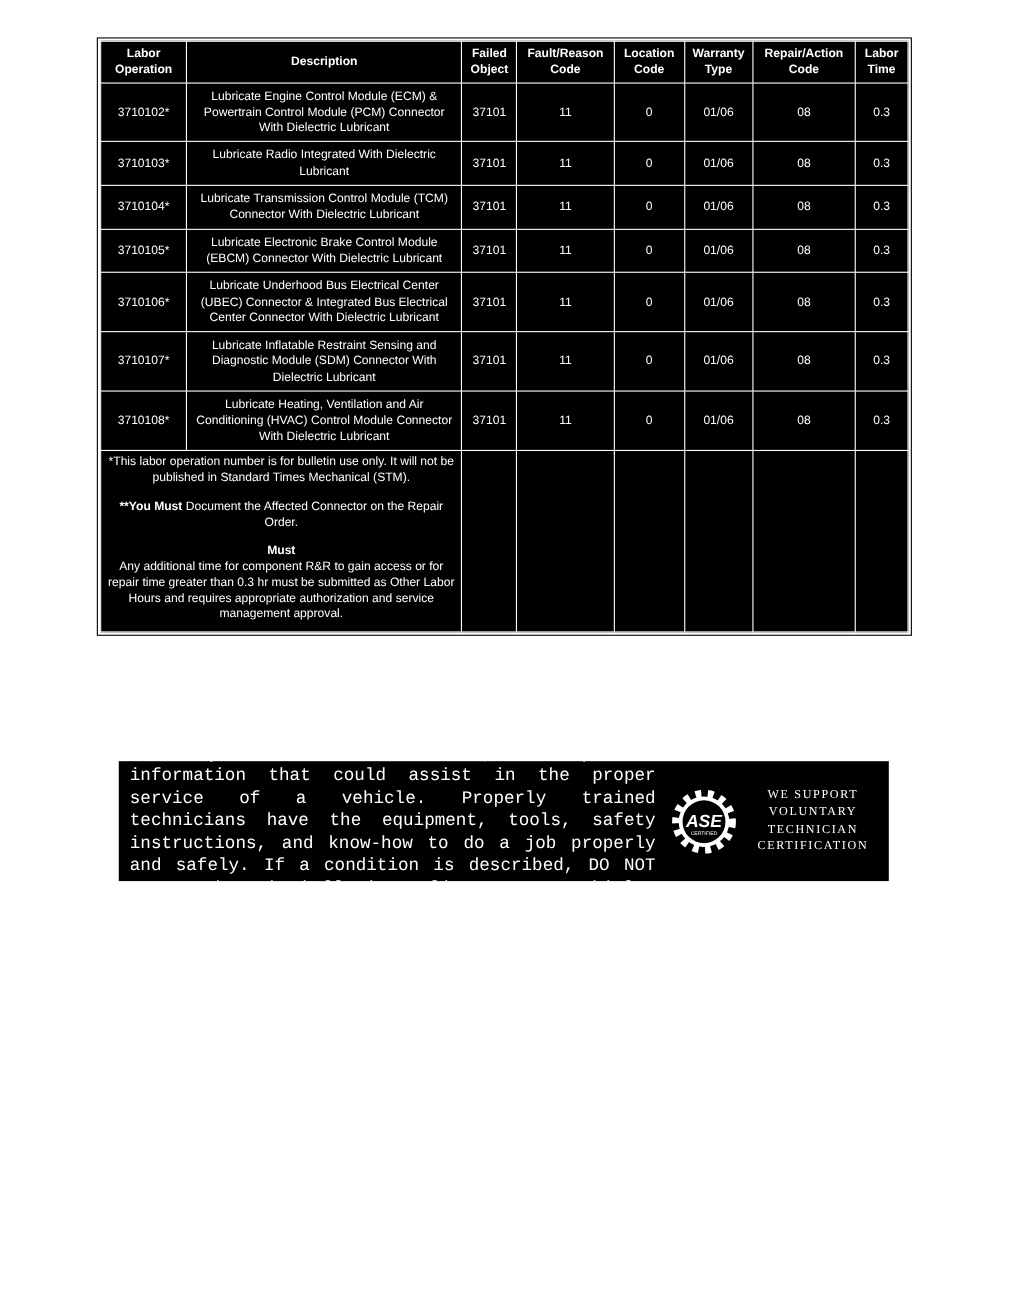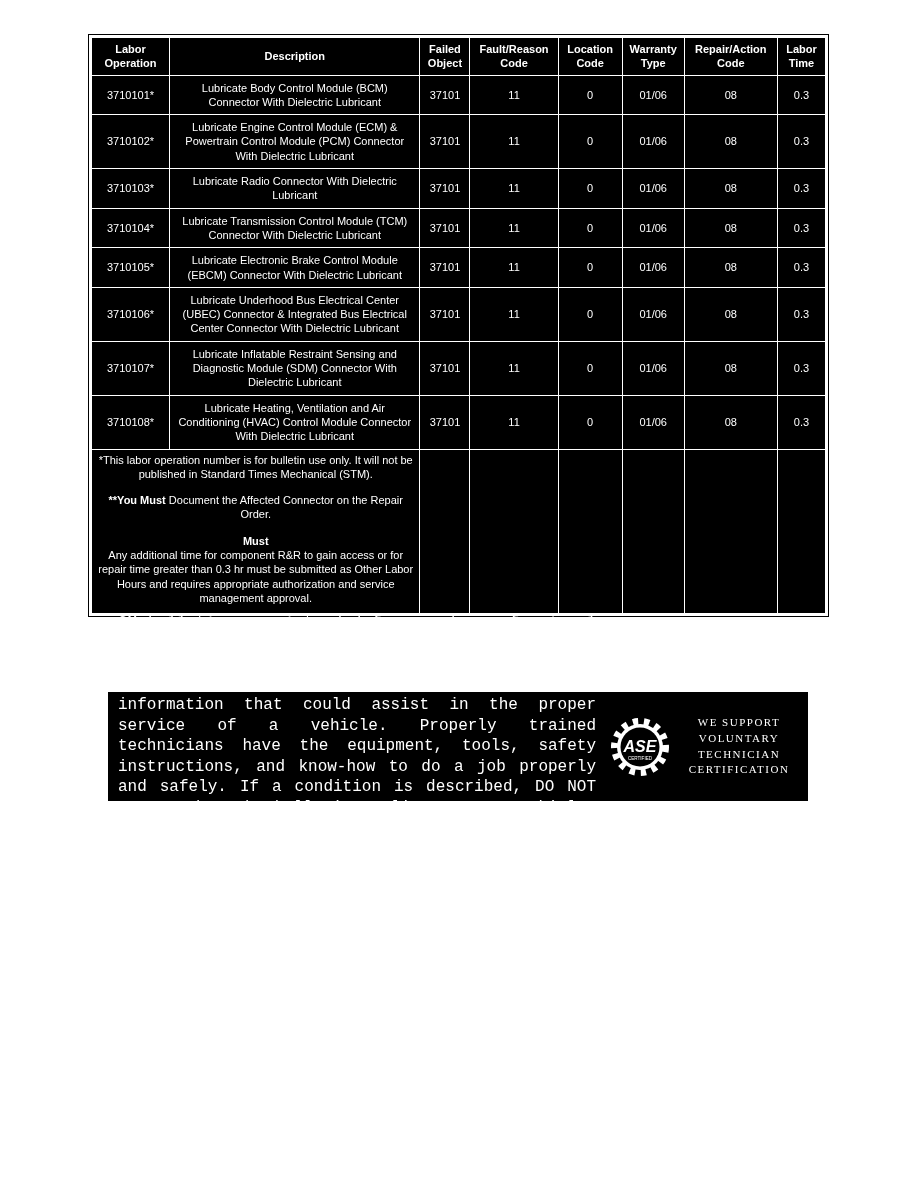--- a/index.html
+++ b/index.html
@@ -119,42 +119,32 @@
           <th>Warranty
 Type</th>
           <th>Repair/Action
 Code</th>
           <th>Labor
 Time</th>
         </tr>
       </thead>
       <tbody>
           <tr>
-            <td>3710101*</td>
-            <td class="desc">Lubricate Body Control Module (BCM) Connector With Dielectric Lubricant</td>
-            <td>37101</td>
-            <td>11</td>
-            <td>0</td>
-            <td>01/06</td>
-            <td>08</td>
-            <td>0.3</td>
-          </tr>
-          <tr>
             <td>3710102*</td>
             <td class="desc">Lubricate Engine Control Module (ECM) &amp; Powertrain Control Module (PCM) Connector With Dielectric Lubricant</td>
             <td>37101</td>
             <td>11</td>
             <td>0</td>
             <td>01/06</td>
             <td>08</td>
             <td>0.3</td>
           </tr>
           <tr>
             <td>3710103*</td>
-            <td class="desc">Lubricate Radio Connector With Dielectric Lubricant</td>
+            <td class="desc">Lubricate Radio Integrated With Dielectric Lubricant</td>
             <td>37101</td>
             <td>11</td>
             <td>0</td>
             <td>01/06</td>
             <td>08</td>
             <td>0.3</td>
           </tr>
           <tr>
             <td>3710104*</td>
             <td class="desc">Lubricate Transmission Control Module (TCM) Connector With Dielectric Lubricant</td>

